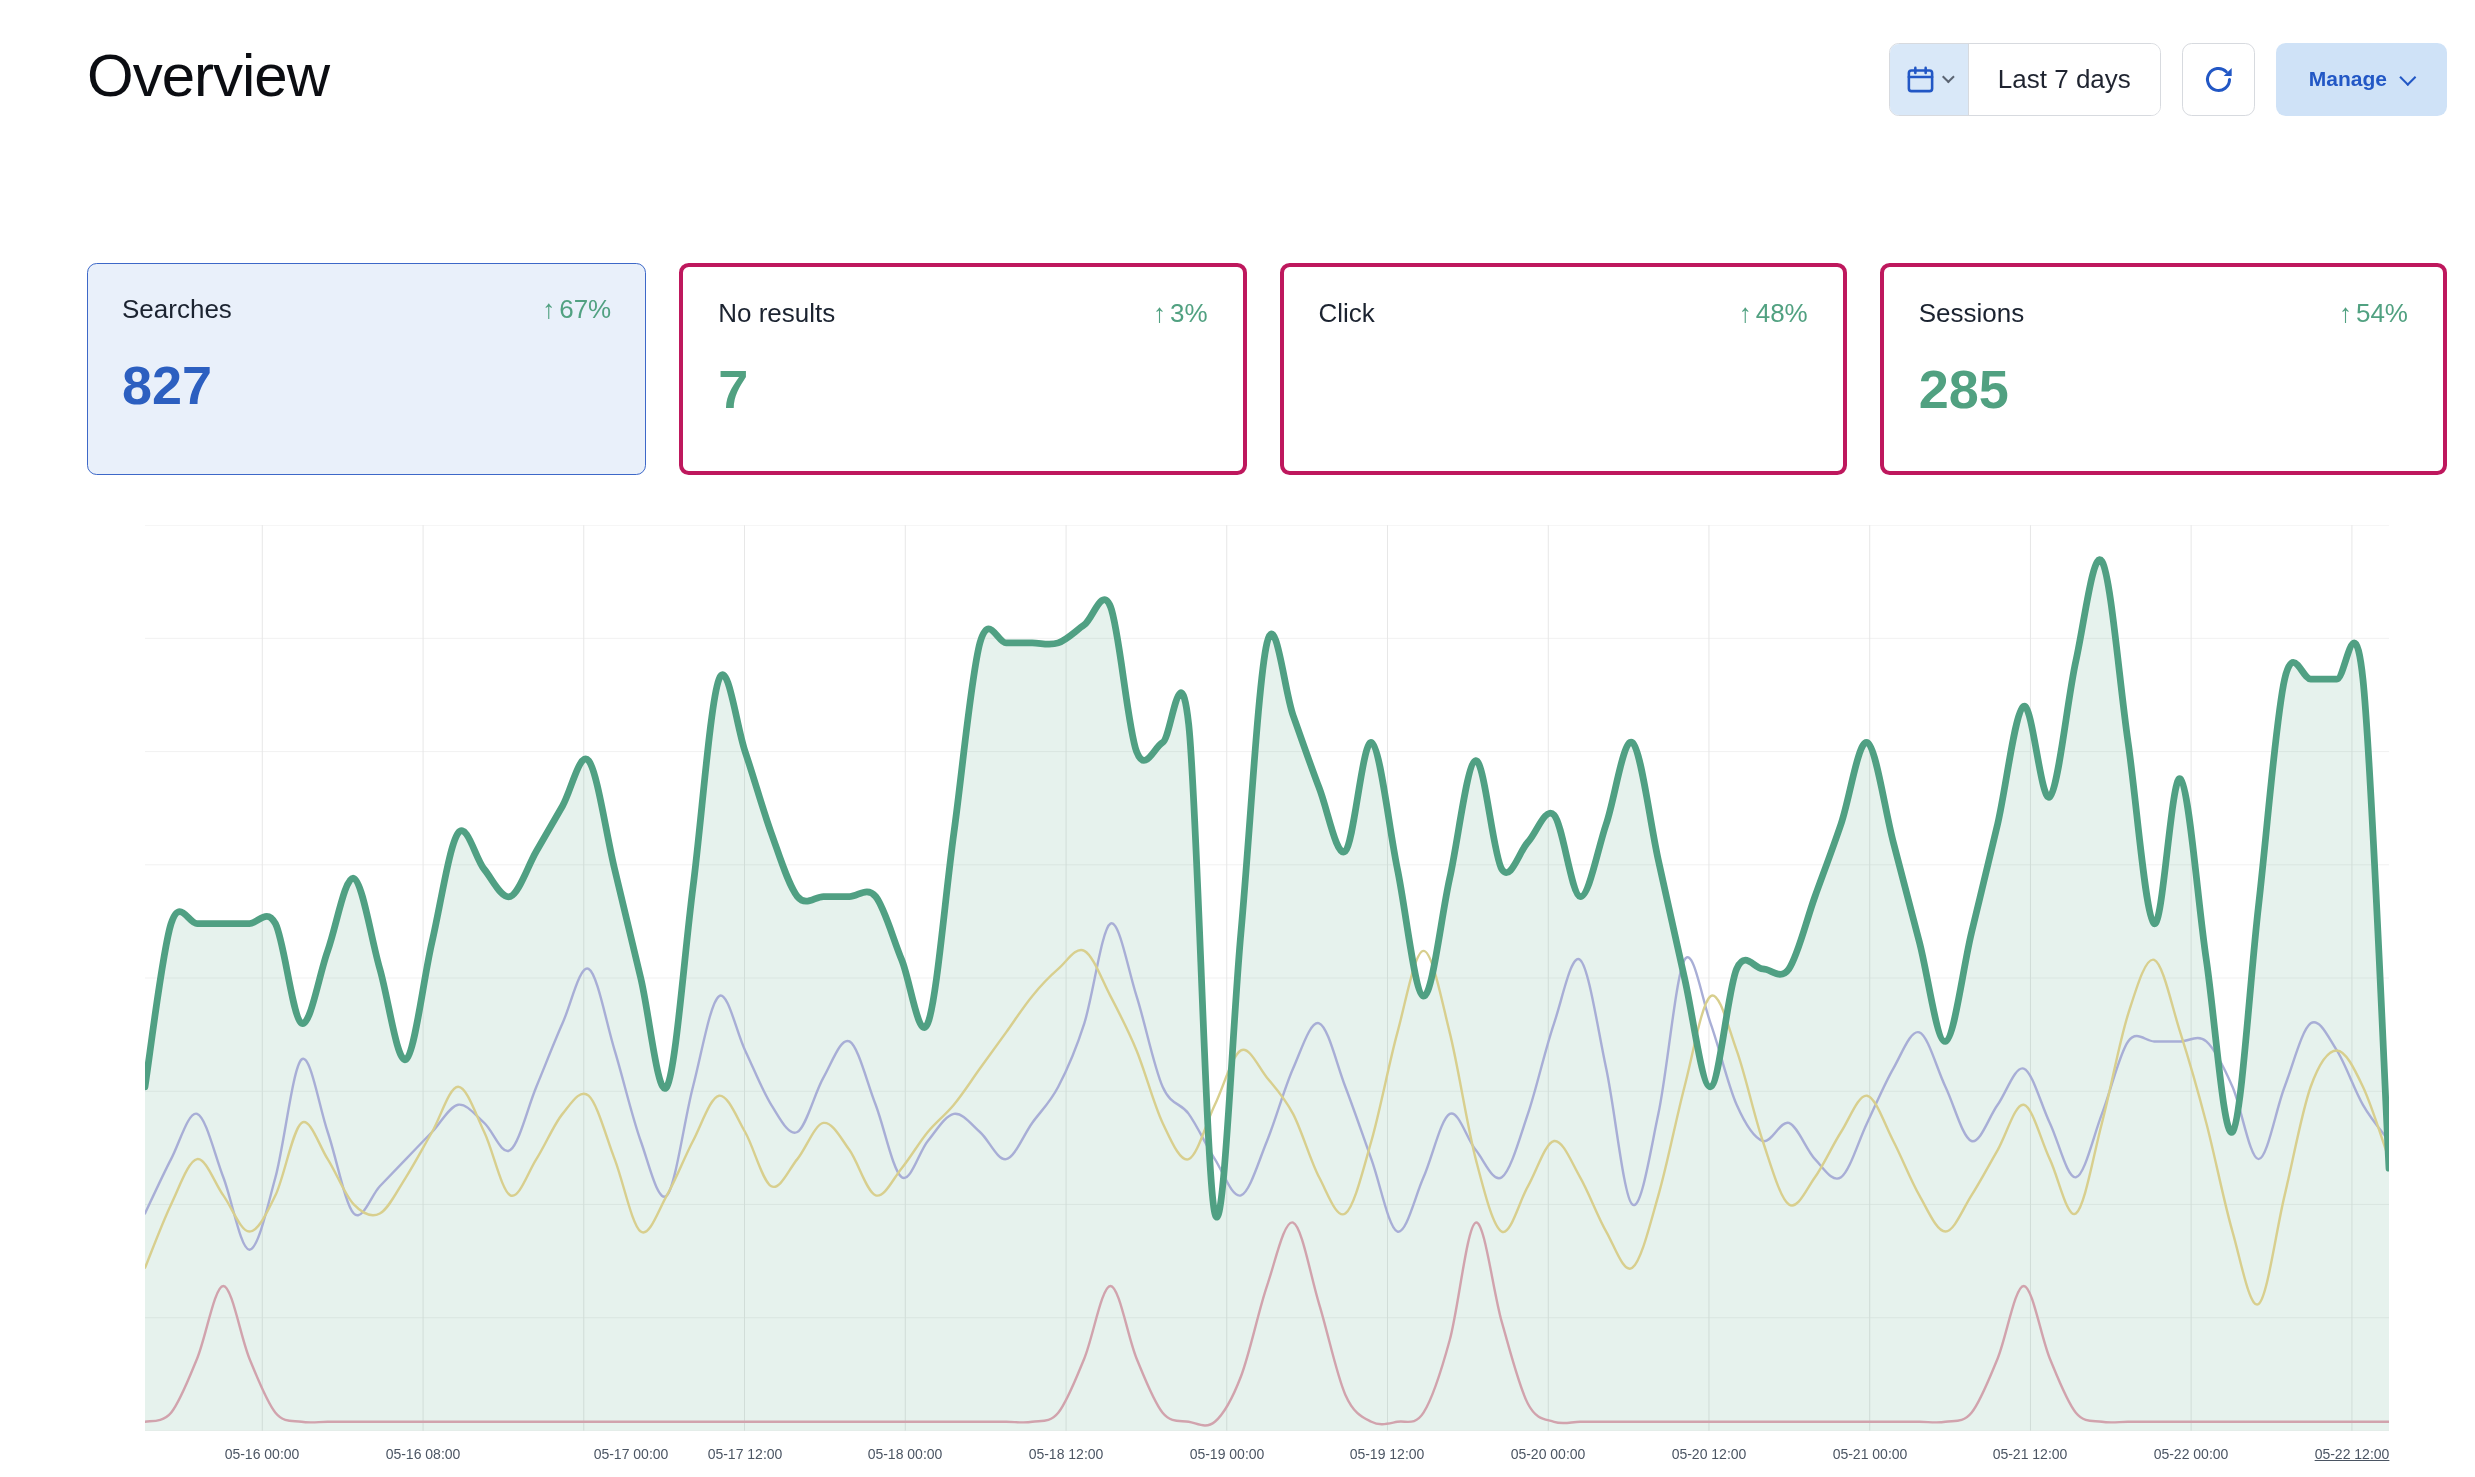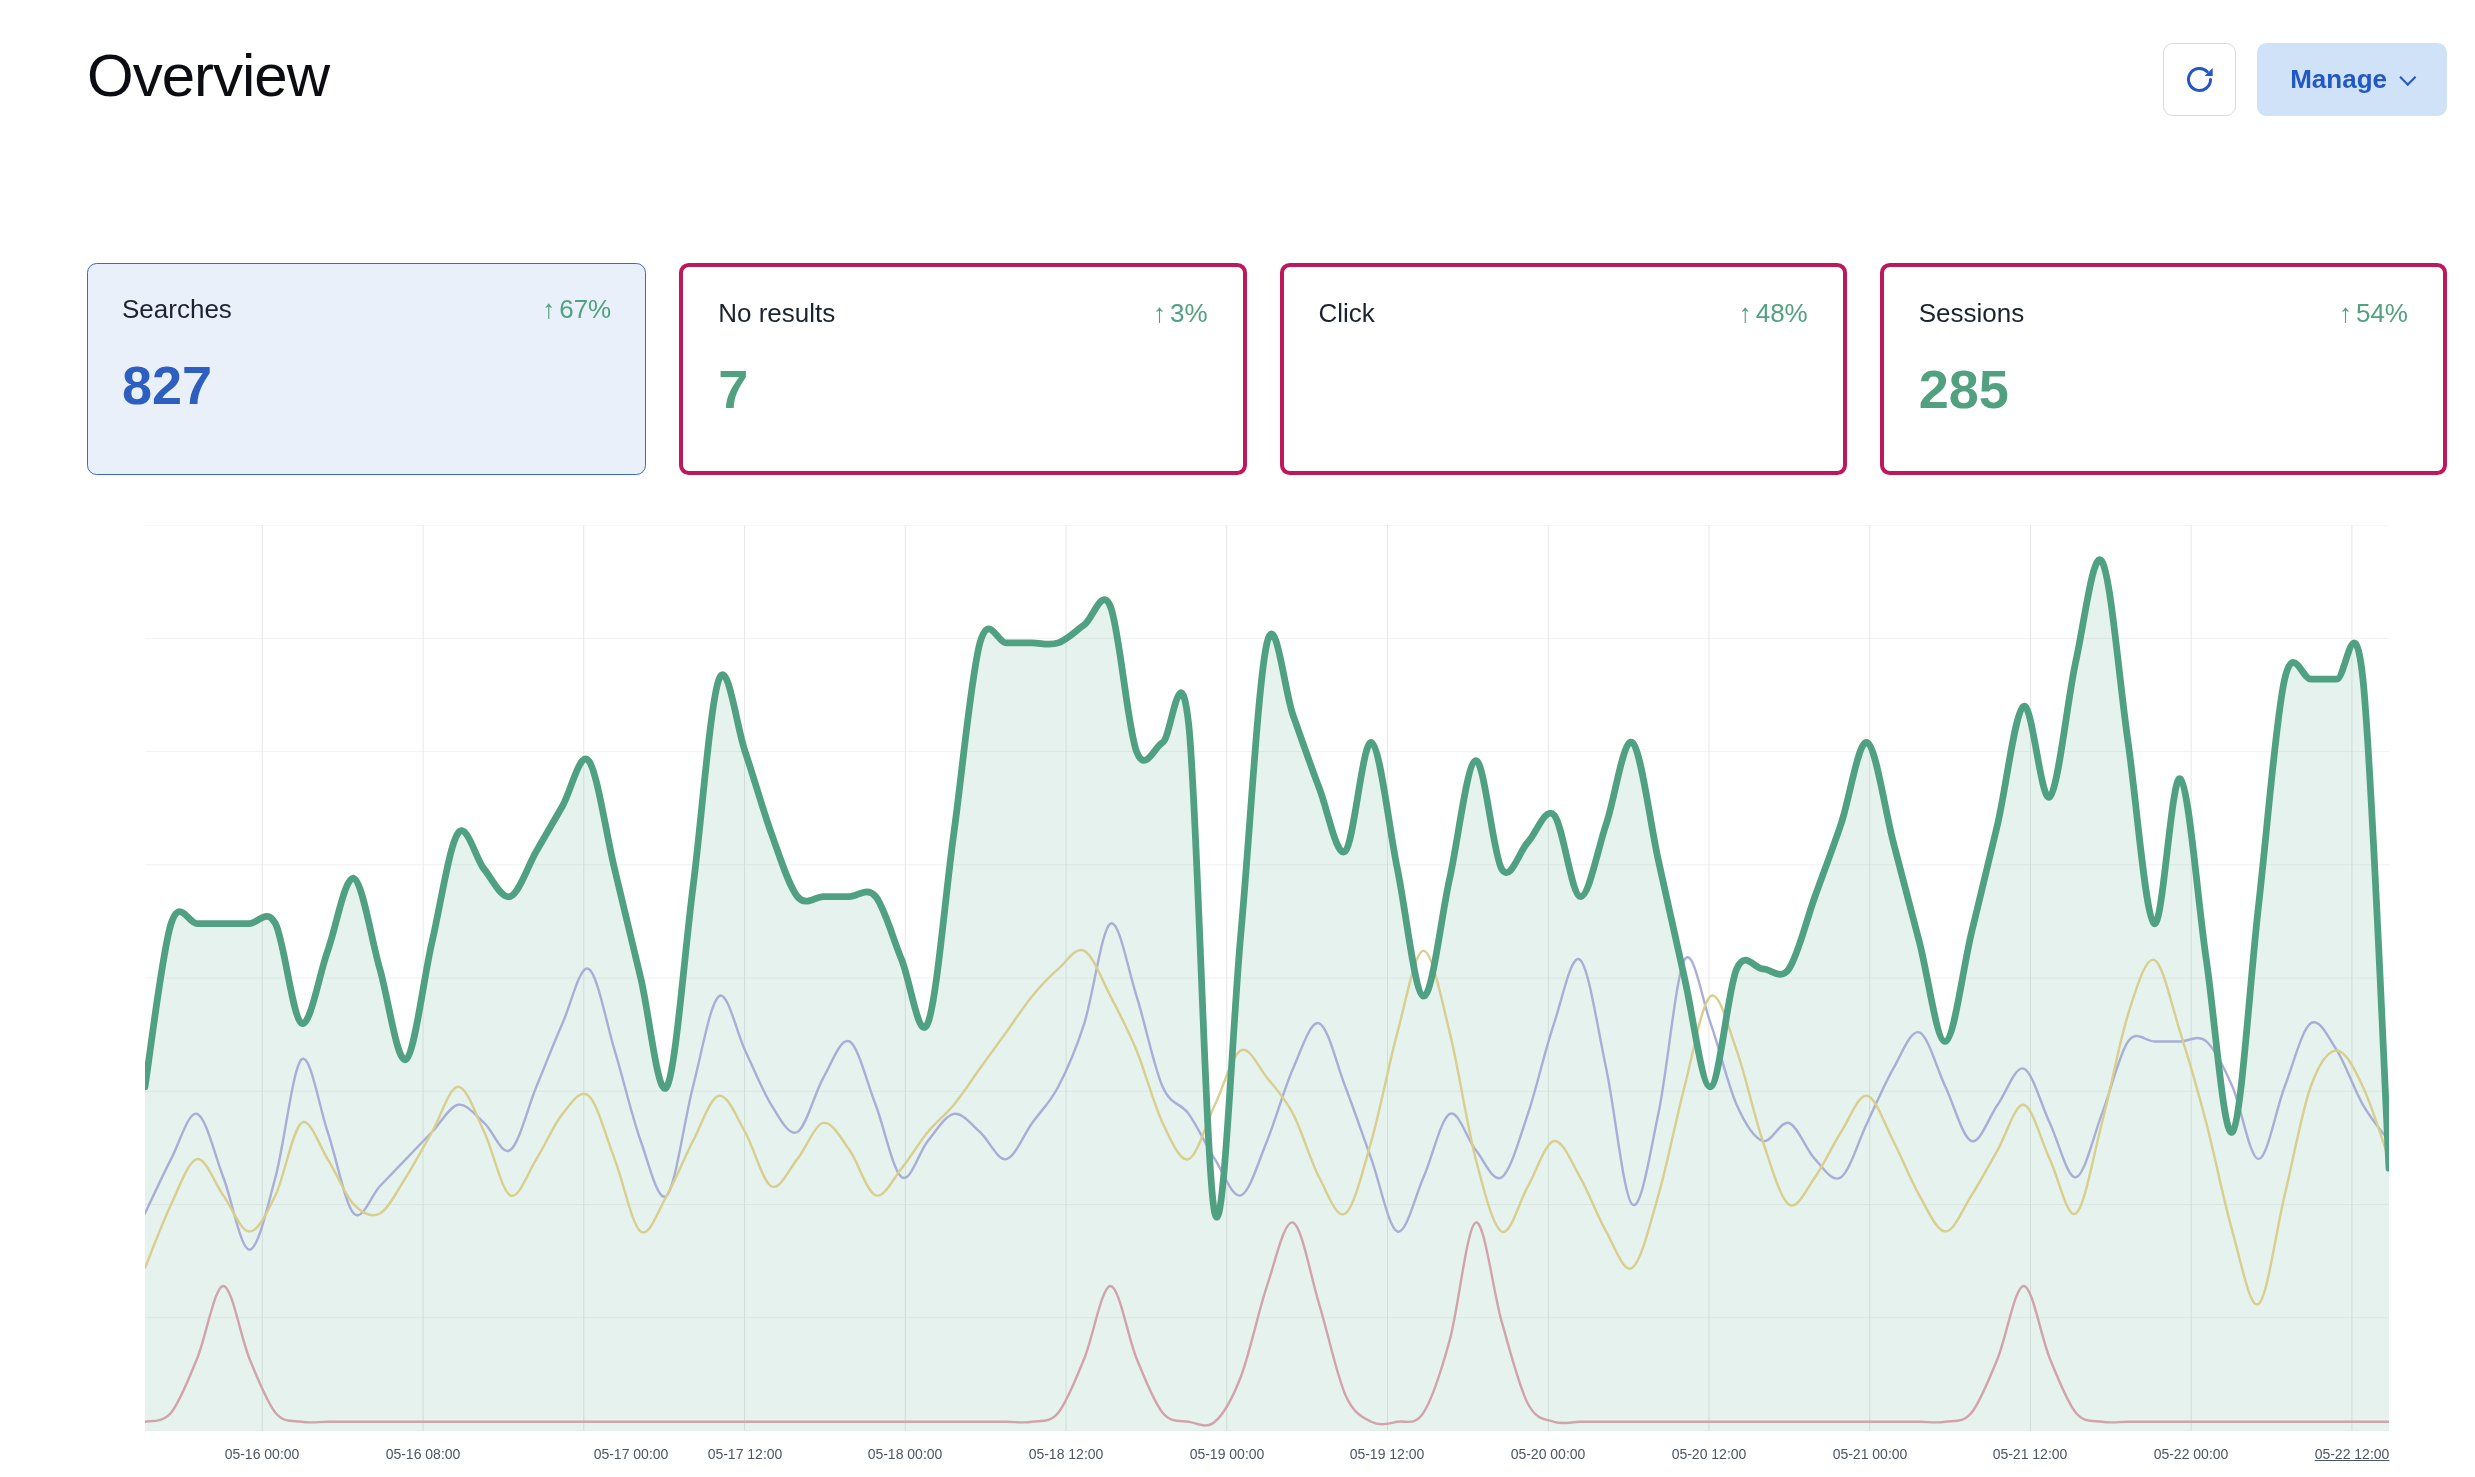--- a/index.html
+++ b/index.html
@@ -25,21 +25,21 @@
   .date-group .range-seg {
     display:flex; align-items:center; padding:0 29px; font-size:26px; color:#1f2430;
     background:#fff; cursor:pointer;
   }
   .icon-btn {
     width:73px; height:73px; display:flex; align-items:center; justify-content:center;
     background:#fff; border:1px solid #d7dadf; border-radius:9.7px; cursor:pointer;
   }
   .manage-btn {
     display:flex; align-items:center; gap:15.4px; height:73px; padding:0 33px;
-    background:#cfe2f7; color:#2257c5; font-size:26px; font-weight:bold;
+    background:#cfe2f7; color:#2257c5; font-size:21px; font-weight:bold;
     border:none; border-radius:9.7px; cursor:pointer;
   }
   .chev {
     width:11.6px; height:11.6px; border-right:2.4px solid currentColor; border-bottom:2.4px solid currentColor;
     transform:rotate(45deg) translate(-1.9px,-1.9px); display:inline-block;
   }
   .chev.small { width:8.7px; height:8.7px; color:#5b6472; }
 
   
   .cards { display:flex; gap:33px; margin-top:147px; }
@@ -66,20 +66,32 @@
 </style>
 </head>
 <body>
 
 <div class="page">
 
   <div class="header">
     <h1 class="page-title">Overview</h1>
 
     <div class="controls">
+      <div class="date-group">
+        <div class="cal-seg">
+          <svg width="31" height="31" viewBox="0 0 24 24" fill="none" stroke="#2257c5" stroke-width="2" stroke-linecap="round">
+            <rect x="3" y="5" width="18" height="16" rx="2"></rect>
+            <line x1="3" y1="10" x2="21" y2="10"></line>
+            <line x1="8" y1="3" x2="8" y2="7"></line>
+            <line x1="16" y1="3" x2="16" y2="7"></line>
+          </svg>
+          <span class="chev small"></span>
+        </div>
+        <div class="range-seg">Last 7 days</div>
+      </div>
 
       <button class="icon-btn">
         <svg width="33" height="33" viewBox="0 0 24 24">
           <path d="M20 12a8 8 0 1 1-2.34-5.66" fill="none" stroke="#2257c5" stroke-width="2.2" stroke-linecap="round"></path>
           <polygon points="21.6,3.6 21.6,9.4 15.8,9.4" fill="#2257c5"></polygon>
         </svg>
       </button>
 
       <button class="manage-btn">
         <span>Manage</span>

